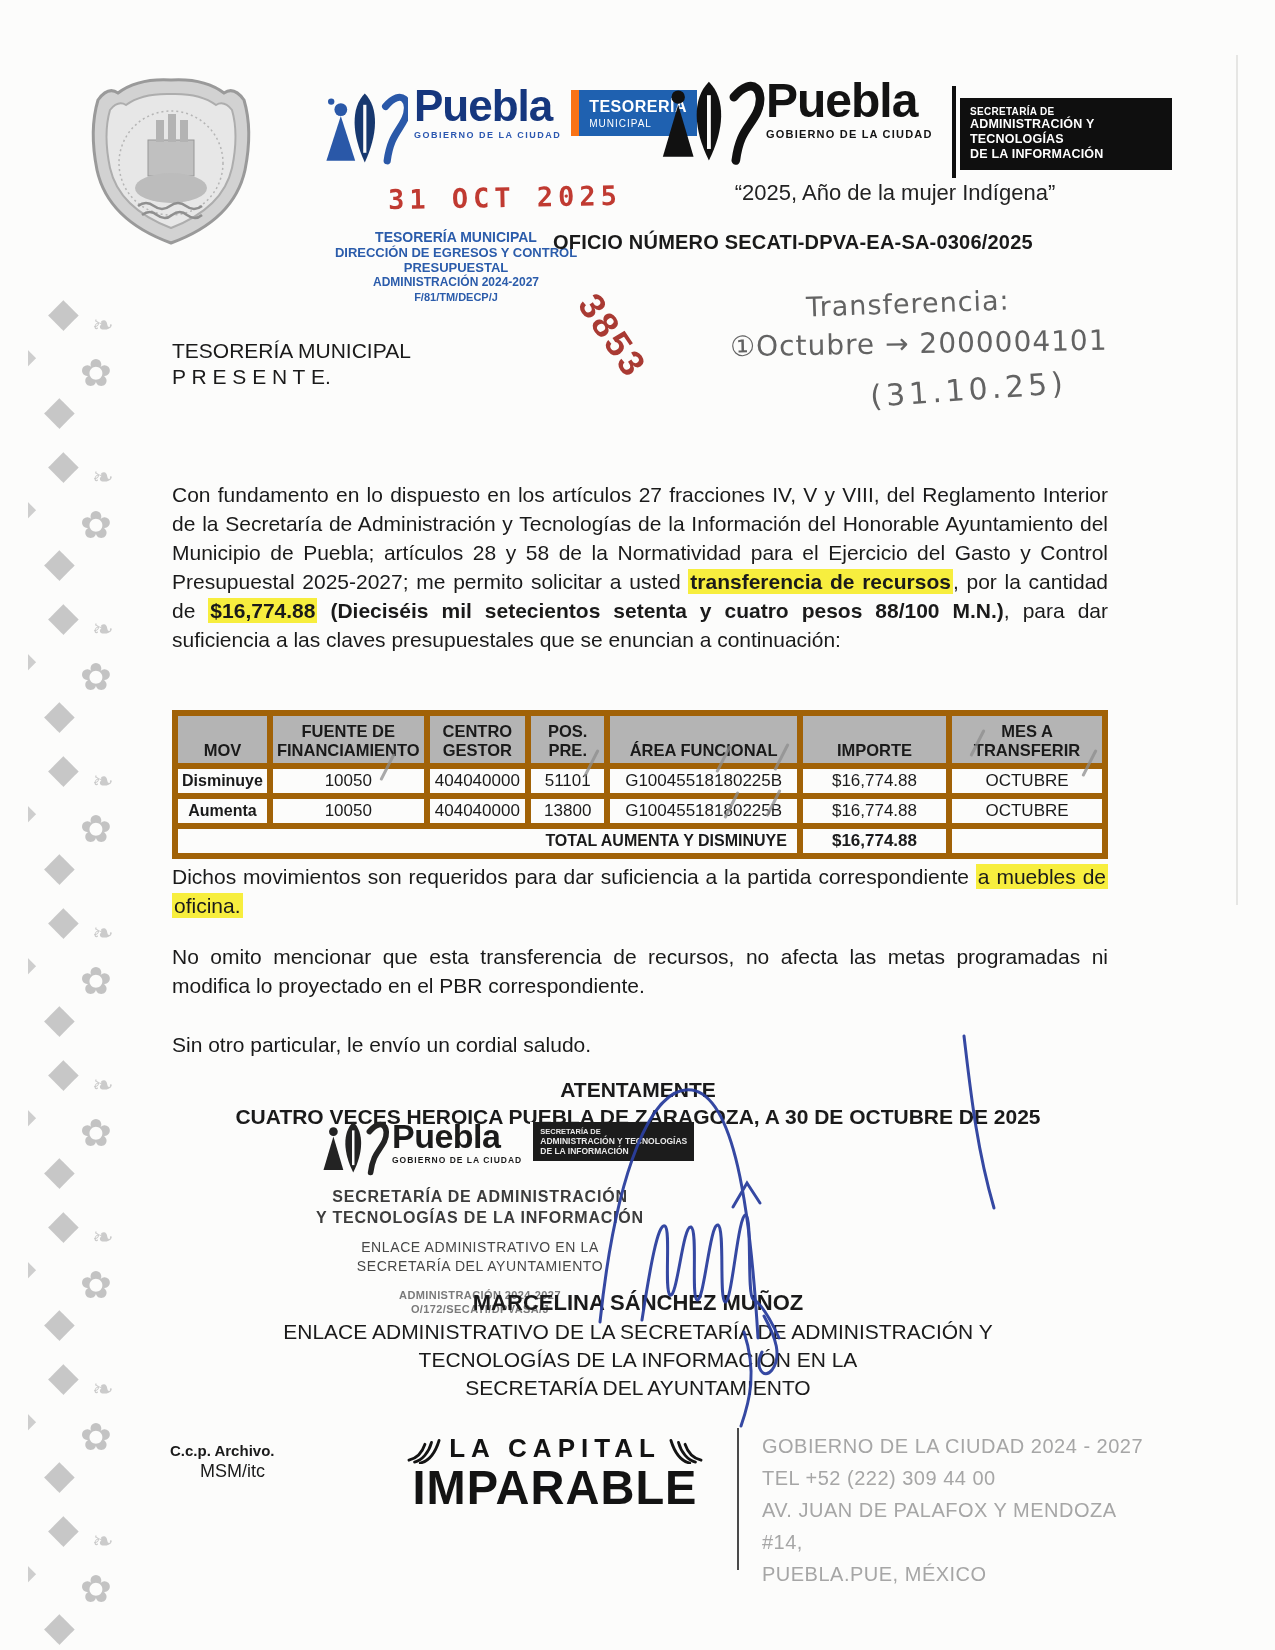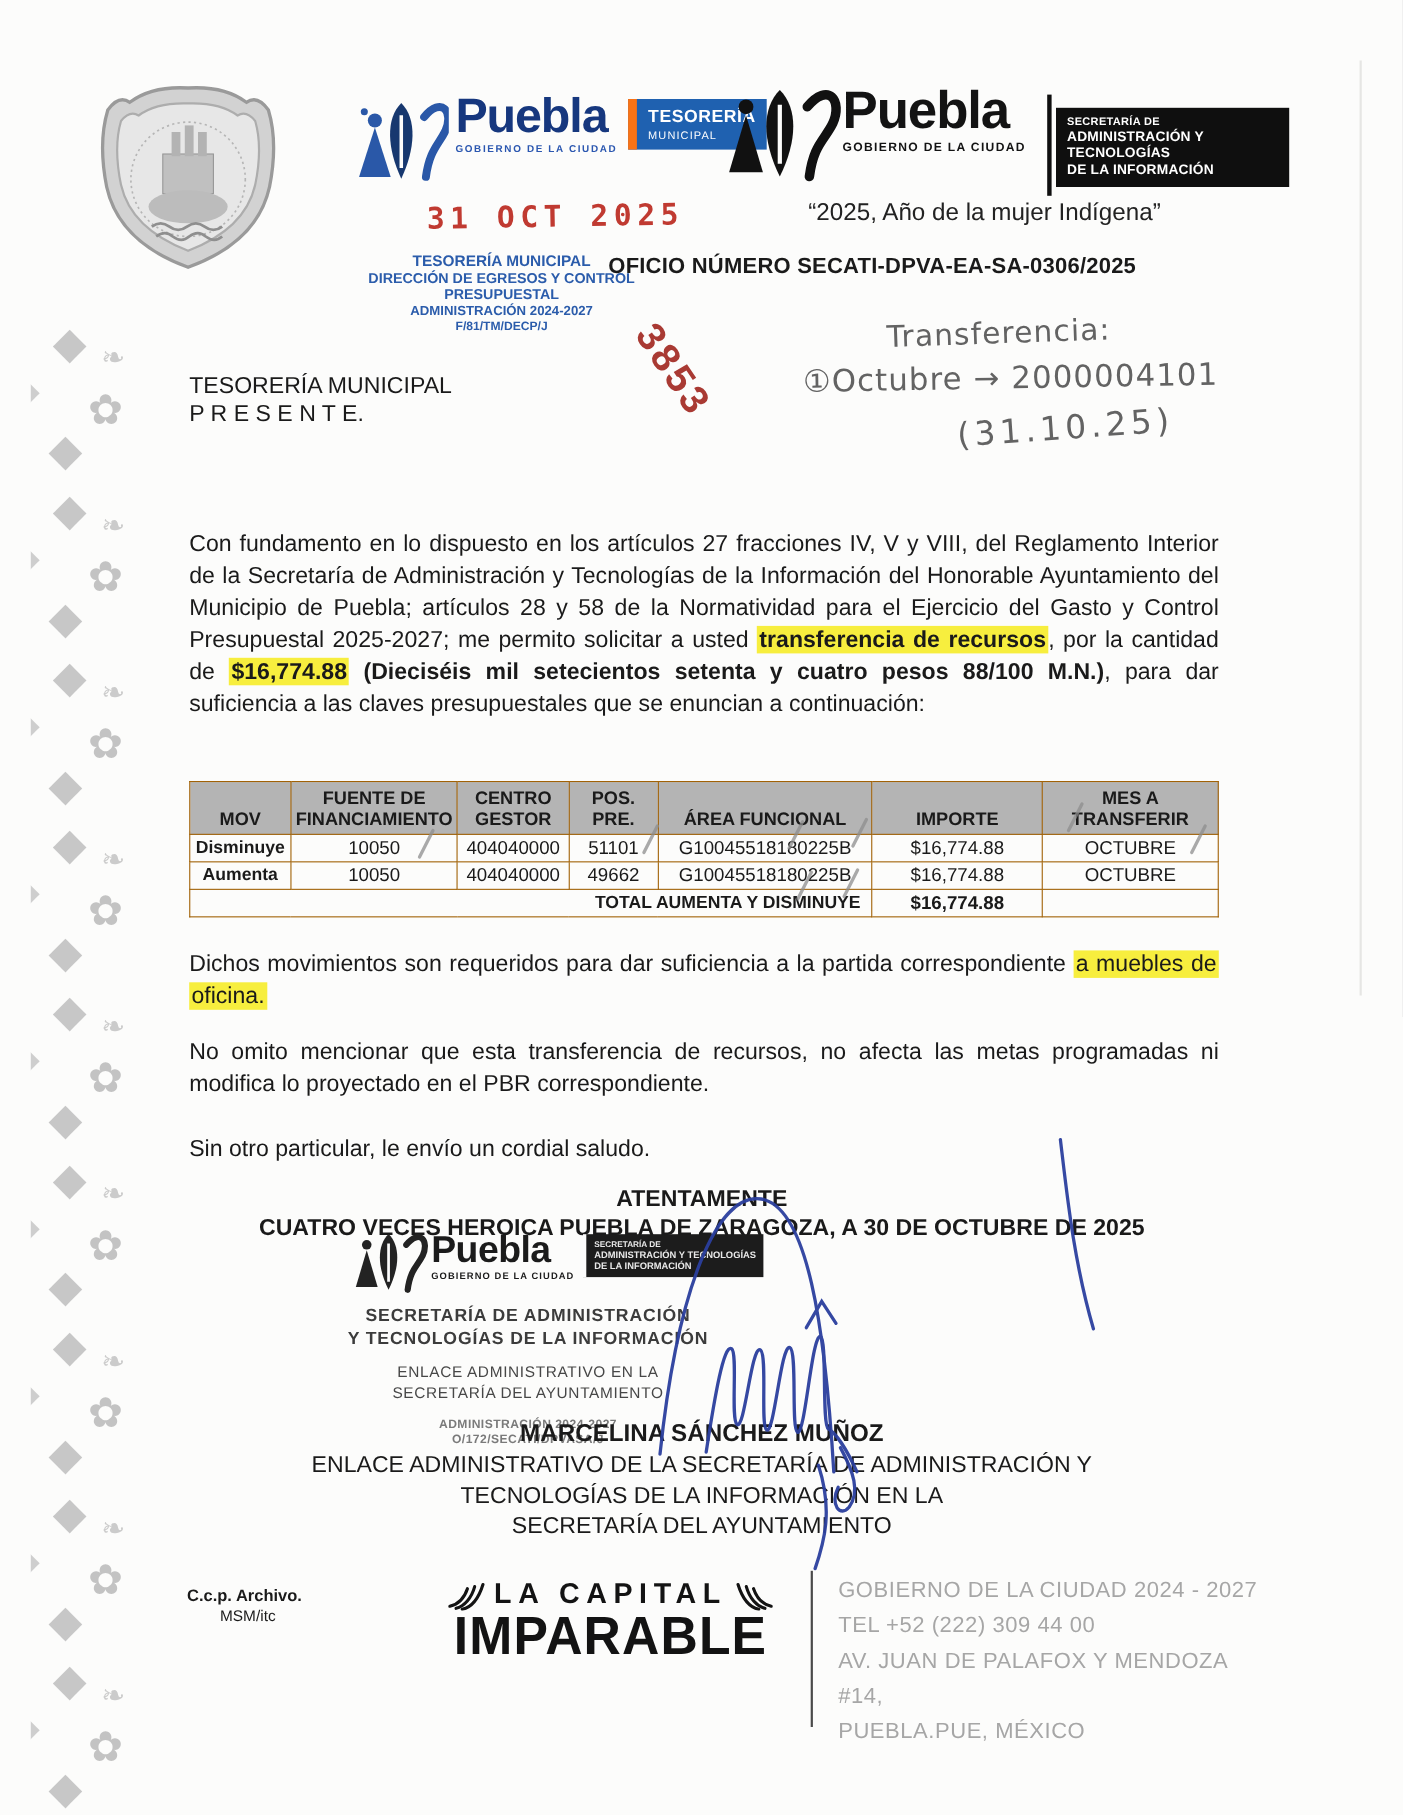--- a/index.html
+++ b/index.html
@@ -57,21 +57,21 @@
   .recipient{position:absolute;left:172px;top:338px;font-size:21px;line-height:26px;}
   .recipient .rn{font-weight:bold;}
   .para{position:absolute;left:172px;width:936px;font-size:21px;line-height:29px;text-align:justify;}
   .p1{top:480px;} .p2{top:862px;} .p3{top:942px;} .p4{top:1030px;text-align:left;}
   .seg-bold{font-weight:bold;}
   .seg-hl{background:#f7ee3e;padding:1px 2px;box-decoration-break:clone;-webkit-box-decoration-break:clone;}
 
   
   .tblwrap{position:absolute;left:172px;top:710px;width:936px;}
   table.budget{border-collapse:collapse;width:100%;font-size:17px;}
-  table.budget th,table.budget td{border:1px solid #a16207;text-align:center;padding:2px 4px;}
+  table.budget th,table.budget td{border:6px solid #a16207;text-align:center;padding:2px 4px;}
   table.budget th{background:#b4b4b4;font-size:16.5px;font-weight:bold;white-space:pre-line;
                   vertical-align:bottom;padding:6px 4px 3px;line-height:19px;}
   table.budget td{height:24px;}
   table.budget tbody td:first-child{font-weight:bold;font-size:16px;}
   .total-label{font-weight:bold;text-align:right !important;padding-right:10px !important;font-size:17px;}
   .total-value{font-weight:bold;}
   .check{position:absolute;width:3px;height:30px;background:#8e8e8e;opacity:.75;border-radius:2px;transform:rotate(27deg);}
 
   
   .closing{position:absolute;left:158px;top:1076px;width:960px;text-align:center;font-weight:bold;
@@ -87,21 +87,21 @@
   .stamp-lines .g2{font-weight:normal;font-size:14px;letter-spacing:.6px;line-height:19px;margin-top:10px;color:#474747;}
   .stamp-lines .g3{font-weight:bold;font-size:11px;letter-spacing:.4px;line-height:14px;margin-top:12px;color:#7a7a7a;}
   .signer{position:absolute;left:158px;top:1288px;width:960px;text-align:center;}
   .signer .nm{font-weight:bold;font-size:22px;line-height:30px;}
   .signer .tl{font-size:21px;line-height:28px;}
   .sig-ink{position:absolute;left:560px;top:1020px;z-index:6;pointer-events:none;}
 
   
   .ccp{position:absolute;left:170px;top:1442px;}
   .ccp .c1{font-weight:bold;font-size:15px;}
-  .ccp .c2{font-size:14px;padding-left:30px;margin-top:2px;}
+  .ccp .c2{font-size:18px;padding-left:30px;margin-top:2px;}
   .capital{position:absolute;left:390px;top:1432px;width:330px;text-align:center;color:#131313;}
   .capital .row1{display:flex;align-items:center;justify-content:center;gap:6px;}
   .capital .lc{font-weight:bold;font-size:26px;letter-spacing:6px;}
   .capital .imp{font-weight:bold;font-size:47px;letter-spacing:1px;line-height:46px;transform:scaleY(1.04);}
   .divider{position:absolute;left:737px;top:1428px;width:2px;height:142px;background:#4a4a4a;}
   .contact{position:absolute;left:762px;top:1430px;width:400px;color:#a6a6a6;font-size:20px;
            line-height:32px;letter-spacing:.5px;}
 </style>
 </head>
 <body>
@@ -287,21 +287,21 @@
             <td data-interactable="false">404040000</td>
             <td data-interactable="false">51101</td>
             <td data-interactable="false">G10045518180225B</td>
             <td data-interactable="false">$16,774.88</td>
             <td data-interactable="false">OCTUBRE</td>
           </tr>
           <tr data-interactable="false">
             <td data-interactable="false">Aumenta</td>
             <td data-interactable="false">10050</td>
             <td data-interactable="false">404040000</td>
-            <td data-interactable="false">49662</td>
+            <td data-interactable="false">13800</td>
             <td data-interactable="false">G10045518180225B</td>
             <td data-interactable="false">$16,774.88</td>
             <td data-interactable="false">OCTUBRE</td>
           </tr>
         </tbody>
       <tbody>
         <tr data-interactable="false">
           <td colspan="5" class="total-label" data-interactable="false">TOTAL AUMENTA Y DISMINUYE</td>
           <td class="total-value" data-interactable="false">$16,774.88</td>
           <td data-interactable="false"></td>

